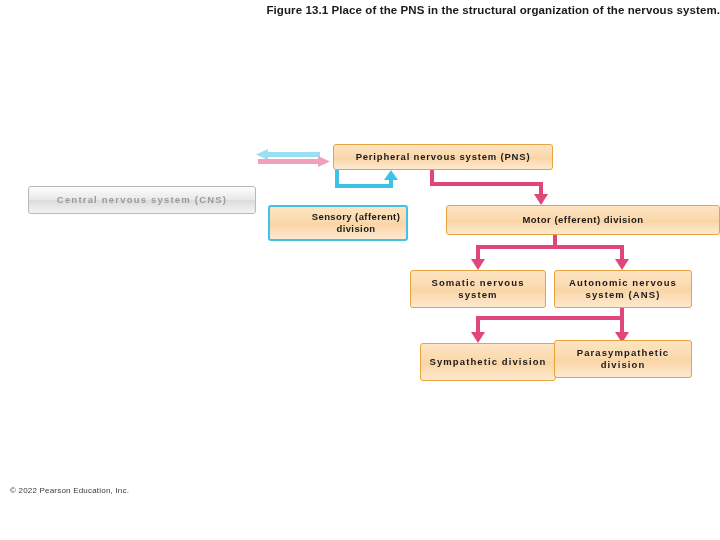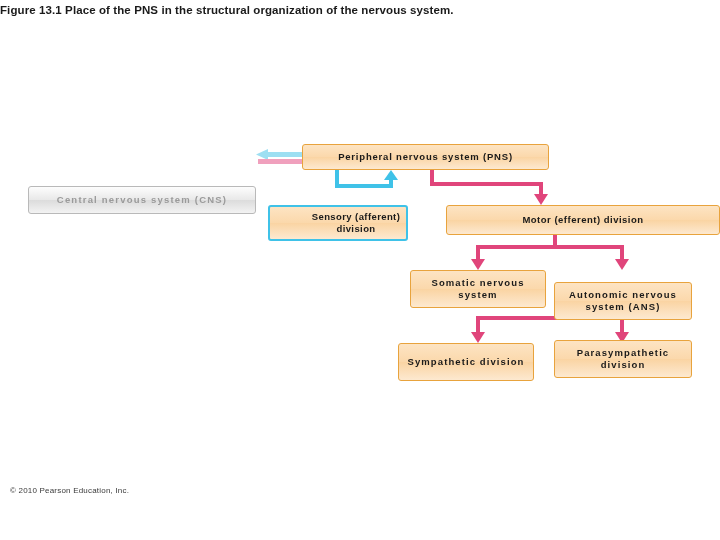--- a/index.html
+++ b/index.html
@@ -13,21 +13,21 @@
     font-family: "Liberation Sans", sans-serif;
     overflow: hidden;
     position: relative;
   }
 
   #figure-title {
     position: absolute;
     left: 0;
     top: 4px;
     width: 720px;
-    text-align: left;
+    text-align: right;
     font-size: 11.5px;
     font-weight: bold;
     color: #1a1a1a;
     letter-spacing: 0.1px;
   }
 
   #diagram {
     position: absolute;
     left: 0;
     top: 0;
@@ -63,23 +63,23 @@
   }
 
   
   .peach {
     background: linear-gradient(to bottom, #fde4c3 0%, #fbd8ab 50%, #fad4a3 51%, #fde9d0 100%);
     border: 1px solid #e8a33d;
     color: #1a1a1a;
   }
 
   #box-pns {
-    left: 302px;
+    left: 333px;
     top: 144px;
-    width: 247px;
+    width: 220px;
     height: 26px;
     letter-spacing: 0.8px;
   }
 
   #box-sensory {
     left: 268px;
     top: 205px;
     width: 140px;
     height: 36px;
     border: 2px solid #3fc2e8;
@@ -105,25 +105,24 @@
     height: 38px;
     letter-spacing: 1.1px;
   }
 
   #box-autonomic {
     left: 554px;
     top: 270px;
     width: 138px;
     height: 38px;
     letter-spacing: 1.1px;
-    margin-top: 12px;
   }
 
   #box-sympathetic {
-    left: 398px;
+    left: 420px;
     top: 343px;
     width: 136px;
     height: 38px;
     letter-spacing: 1.1px;
   }
 
   #box-parasympathetic {
     left: 554px;
     top: 340px;
     width: 138px;
@@ -192,13 +191,13 @@
 
 <div class="box" id="box-cns">Central nervous system (CNS)</div>
 <div class="box peach" id="box-pns">Peripheral nervous system (PNS)</div>
 <div class="box" id="box-sensory">Sensory (afferent) division</div>
 <div class="box peach" id="box-motor">Motor (efferent) division</div>
 <div class="box peach" id="box-somatic">Somatic nervous system</div>
 <div class="box peach" id="box-autonomic">Autonomic nervous system (ANS)</div>
 <div class="box peach" id="box-sympathetic">Sympathetic division</div>
 <div class="box peach" id="box-parasympathetic">Parasympathetic division</div>
 
-<div id="copyright">© 2010 Pearson Education, Inc.</div>
+<div id="copyright">© 2022 Pearson Education, Inc.</div>
 
 </body></html>

